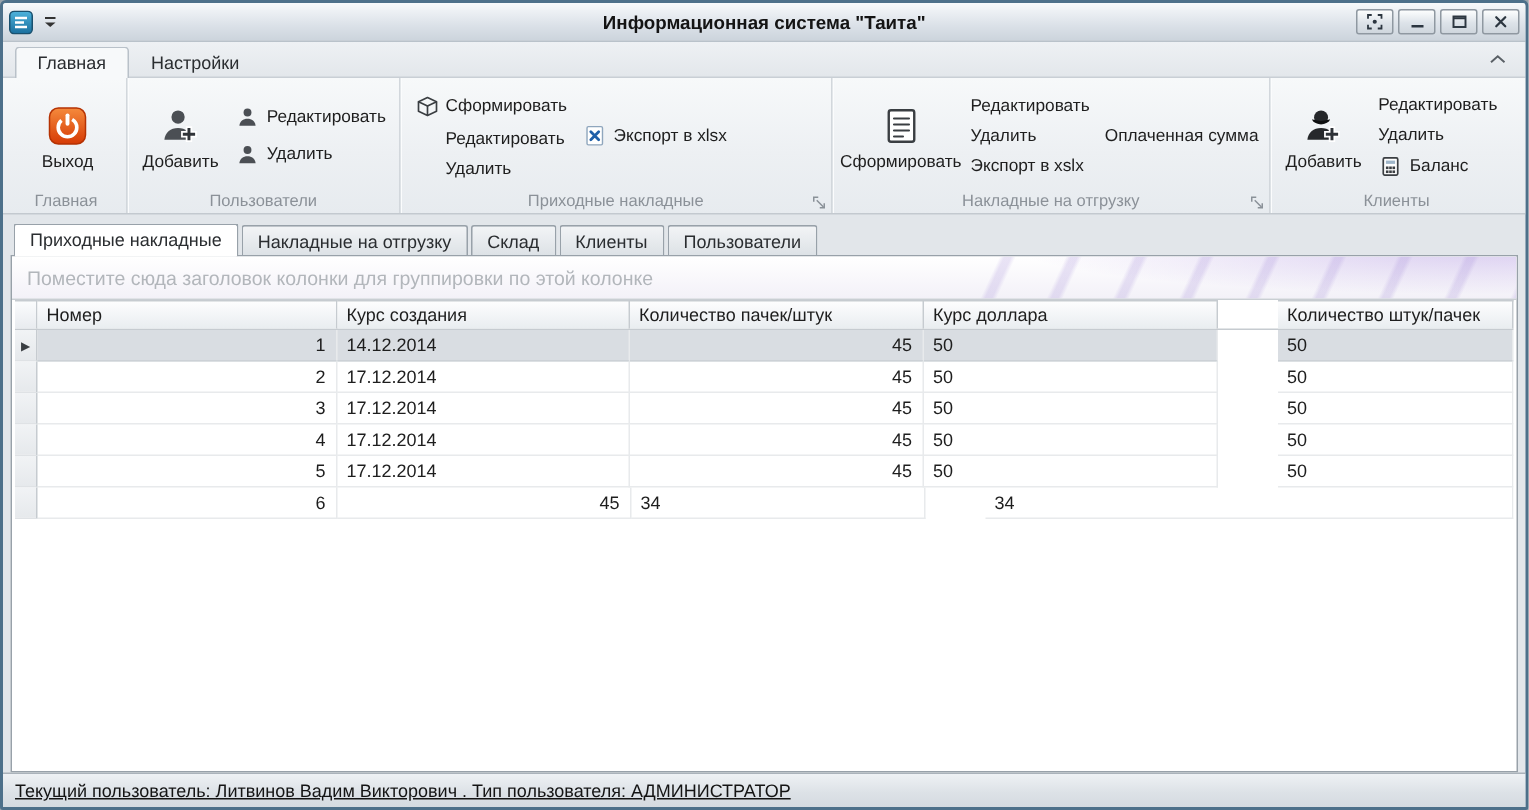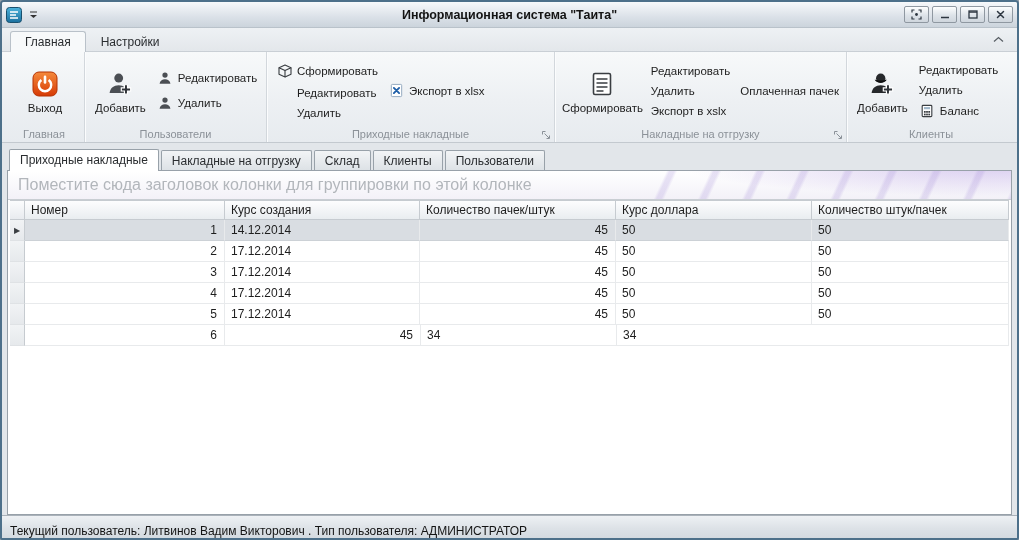--- a/index.html
+++ b/index.html
@@ -89,21 +89,21 @@
   .page{
     flex:1; background:#fff; border:1px solid #98a1a9;
     display:flex; flex-direction:column; min-height:0; position:relative; z-index:1;
   }
 
   .group-panel{
     height:29px; flex:none; position:relative; overflow:hidden;
     background:linear-gradient(#ffffff,#f3f1f8);
     border-bottom:1px solid #c9ced3;
     display:flex; align-items:center; padding-left:10px;
-    font-size:16px; color:#b2b6bb;
+    font-size:13px; color:#b2b6bb;
   }
   .group-panel::after{
     content:""; position:absolute; right:0; top:0; width:360px; height:100%;
     background:
       radial-gradient(ellipse at 95% -20%, rgba(168,140,220,.45), transparent 65%),
       repeating-linear-gradient(115deg, transparent 0 14px, rgba(156,132,212,.22) 17px 21px, transparent 24px 40px);
   }
 
   .grid{ flex:1; display:flex; flex-direction:column; padding:0 2px; min-height:0; }
   .grid-header{ display:flex; flex:none; height:20px; border-bottom:1px solid #c6cbd0; }
@@ -126,28 +126,28 @@
   }
   .gcell{
     border-right:1px solid #e8eaec; border-bottom:1px solid #e8eaec;
     padding-left:6px; line-height:20px; font-size:12px; overflow:hidden; white-space:nowrap;
   }
   .grid-row.selected .gcell{ background:#d9dde2; border-bottom-color:#ccd1d6; }
   .c0{ width:200px; flex:none; }
   .c1{ width:195px; flex:none; }
   .c2{ width:196px; flex:none; }
   .c3{ width:196px; flex:none; }
-  .c4{ flex:1; }
+  .c4{ flex:1;margin-left:40px; }
   .gcell.c0, .gcell.c2{ text-align:right; padding-right:7px; padding-left:0; }
 
   
   .statusbar{
-    height:23px; flex:none; display:flex; align-items:flex-end; padding-left:8px;
+    height:23px; flex:none; display:flex; align-items:center; padding-left:8px;
     background:linear-gradient(#eef1f4,#dde2e7 55%,#d4dae0);
-    border-top:1px solid #aab2ba; font-size:12px; color:#141414;
+    border-top:1px solid #aab2ba; font-size:12px; color:#141414;text-decoration:underline;
   }
 
   svg{ display:block; }
 </style>
 </head>
 <body>
 
 <div class="window">
 
   <div class="titlebar">
@@ -335,21 +335,21 @@
           </div>
           <div class="rbtn-small">
             <span>Удалить</span>
           </div>
           <div class="rbtn-small">
             <span>Экспорт в xslx</span>
           </div>
         </div>
         <div class="rcol">
           <div class="rbtn-small">
-            <span>Оплаченная пачек</span>
+            <span>Оплаченная сумма</span>
           </div>
         </div>
       </div>
       <div class="rgroup-caption">
         <span>Накладные на отгрузку</span>
         <span class="launcher">
           <svg width="10" height="10" viewBox="0 0 10 10" fill="none" stroke="#8a9198">
             <path d="M1.5 4.5v-3h3"></path>
               <path d="M3.5 3.5l4.5 4.5"></path>
               <path d="M8.5 5.5v3h-3"></path>

